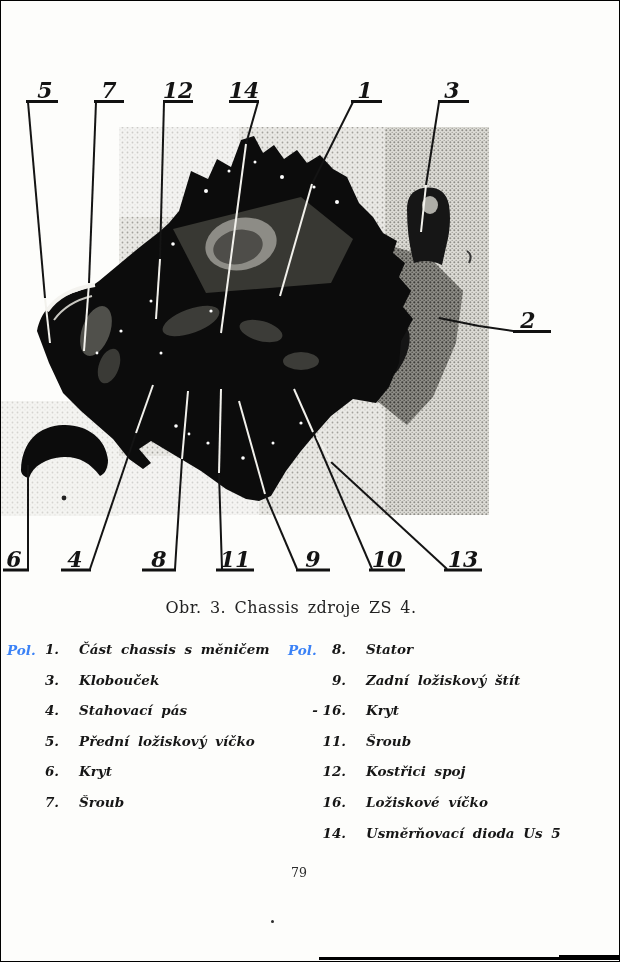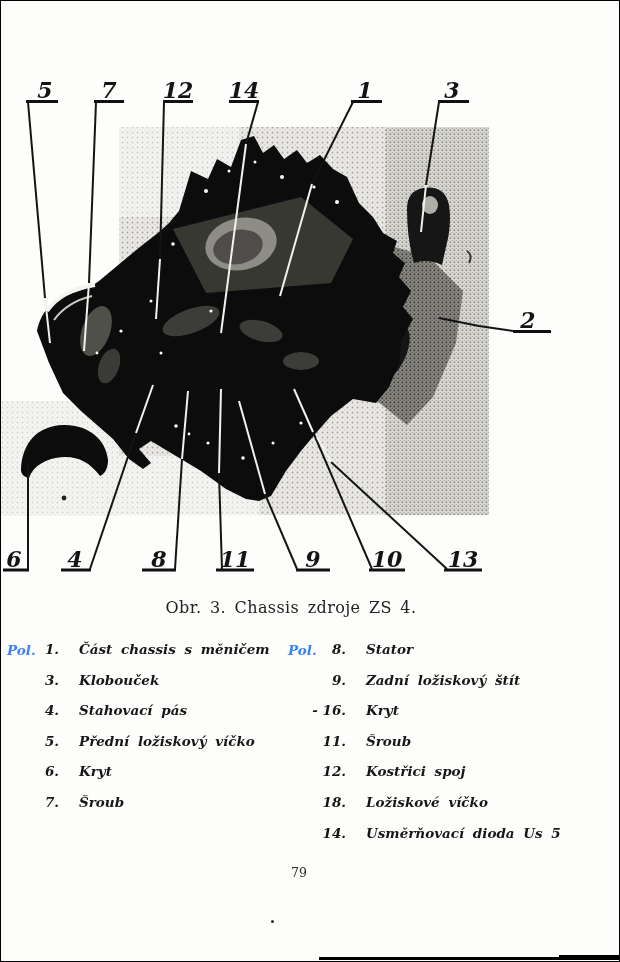--- a/index.html
+++ b/index.html
@@ -213,21 +213,21 @@
     <div class="row"><span class="pnum">6.</span><span class="ptxt">Kryt</span></div>
     <div class="row"><span class="pnum">7.</span><span class="ptxt">Šroub</span></div>
   </div>
 
   <div class="plist right">
     <div class="row"><span class="pnum">8.</span><span class="ptxt">Stator</span></div>
     <div class="row"><span class="pnum">9.</span><span class="ptxt">Zadní ložiskový štít</span></div>
     <div class="row"><span class="pnum">- 16.</span><span class="ptxt">Kryt</span></div>
     <div class="row"><span class="pnum">11.</span><span class="ptxt">Šroub</span></div>
     <div class="row"><span class="pnum">12.</span><span class="ptxt">Kostřici spoj</span></div>
-    <div class="row"><span class="pnum">18.</span><span class="ptxt">Ložiskové víčko</span></div>
+    <div class="row"><span class="pnum">16.</span><span class="ptxt">Ložiskové víčko</span></div>
     <div class="row"><span class="pnum">14.</span><span class="ptxt">Usměrňovací dioda Us 5</span></div>
   </div>
 
   <div class="page-num">79</div>
   <div class="tiny-dot"></div>
   <div class="rule-thin"></div>
   <div class="rule-thick"></div>
 </div>
 
 </body></html>

